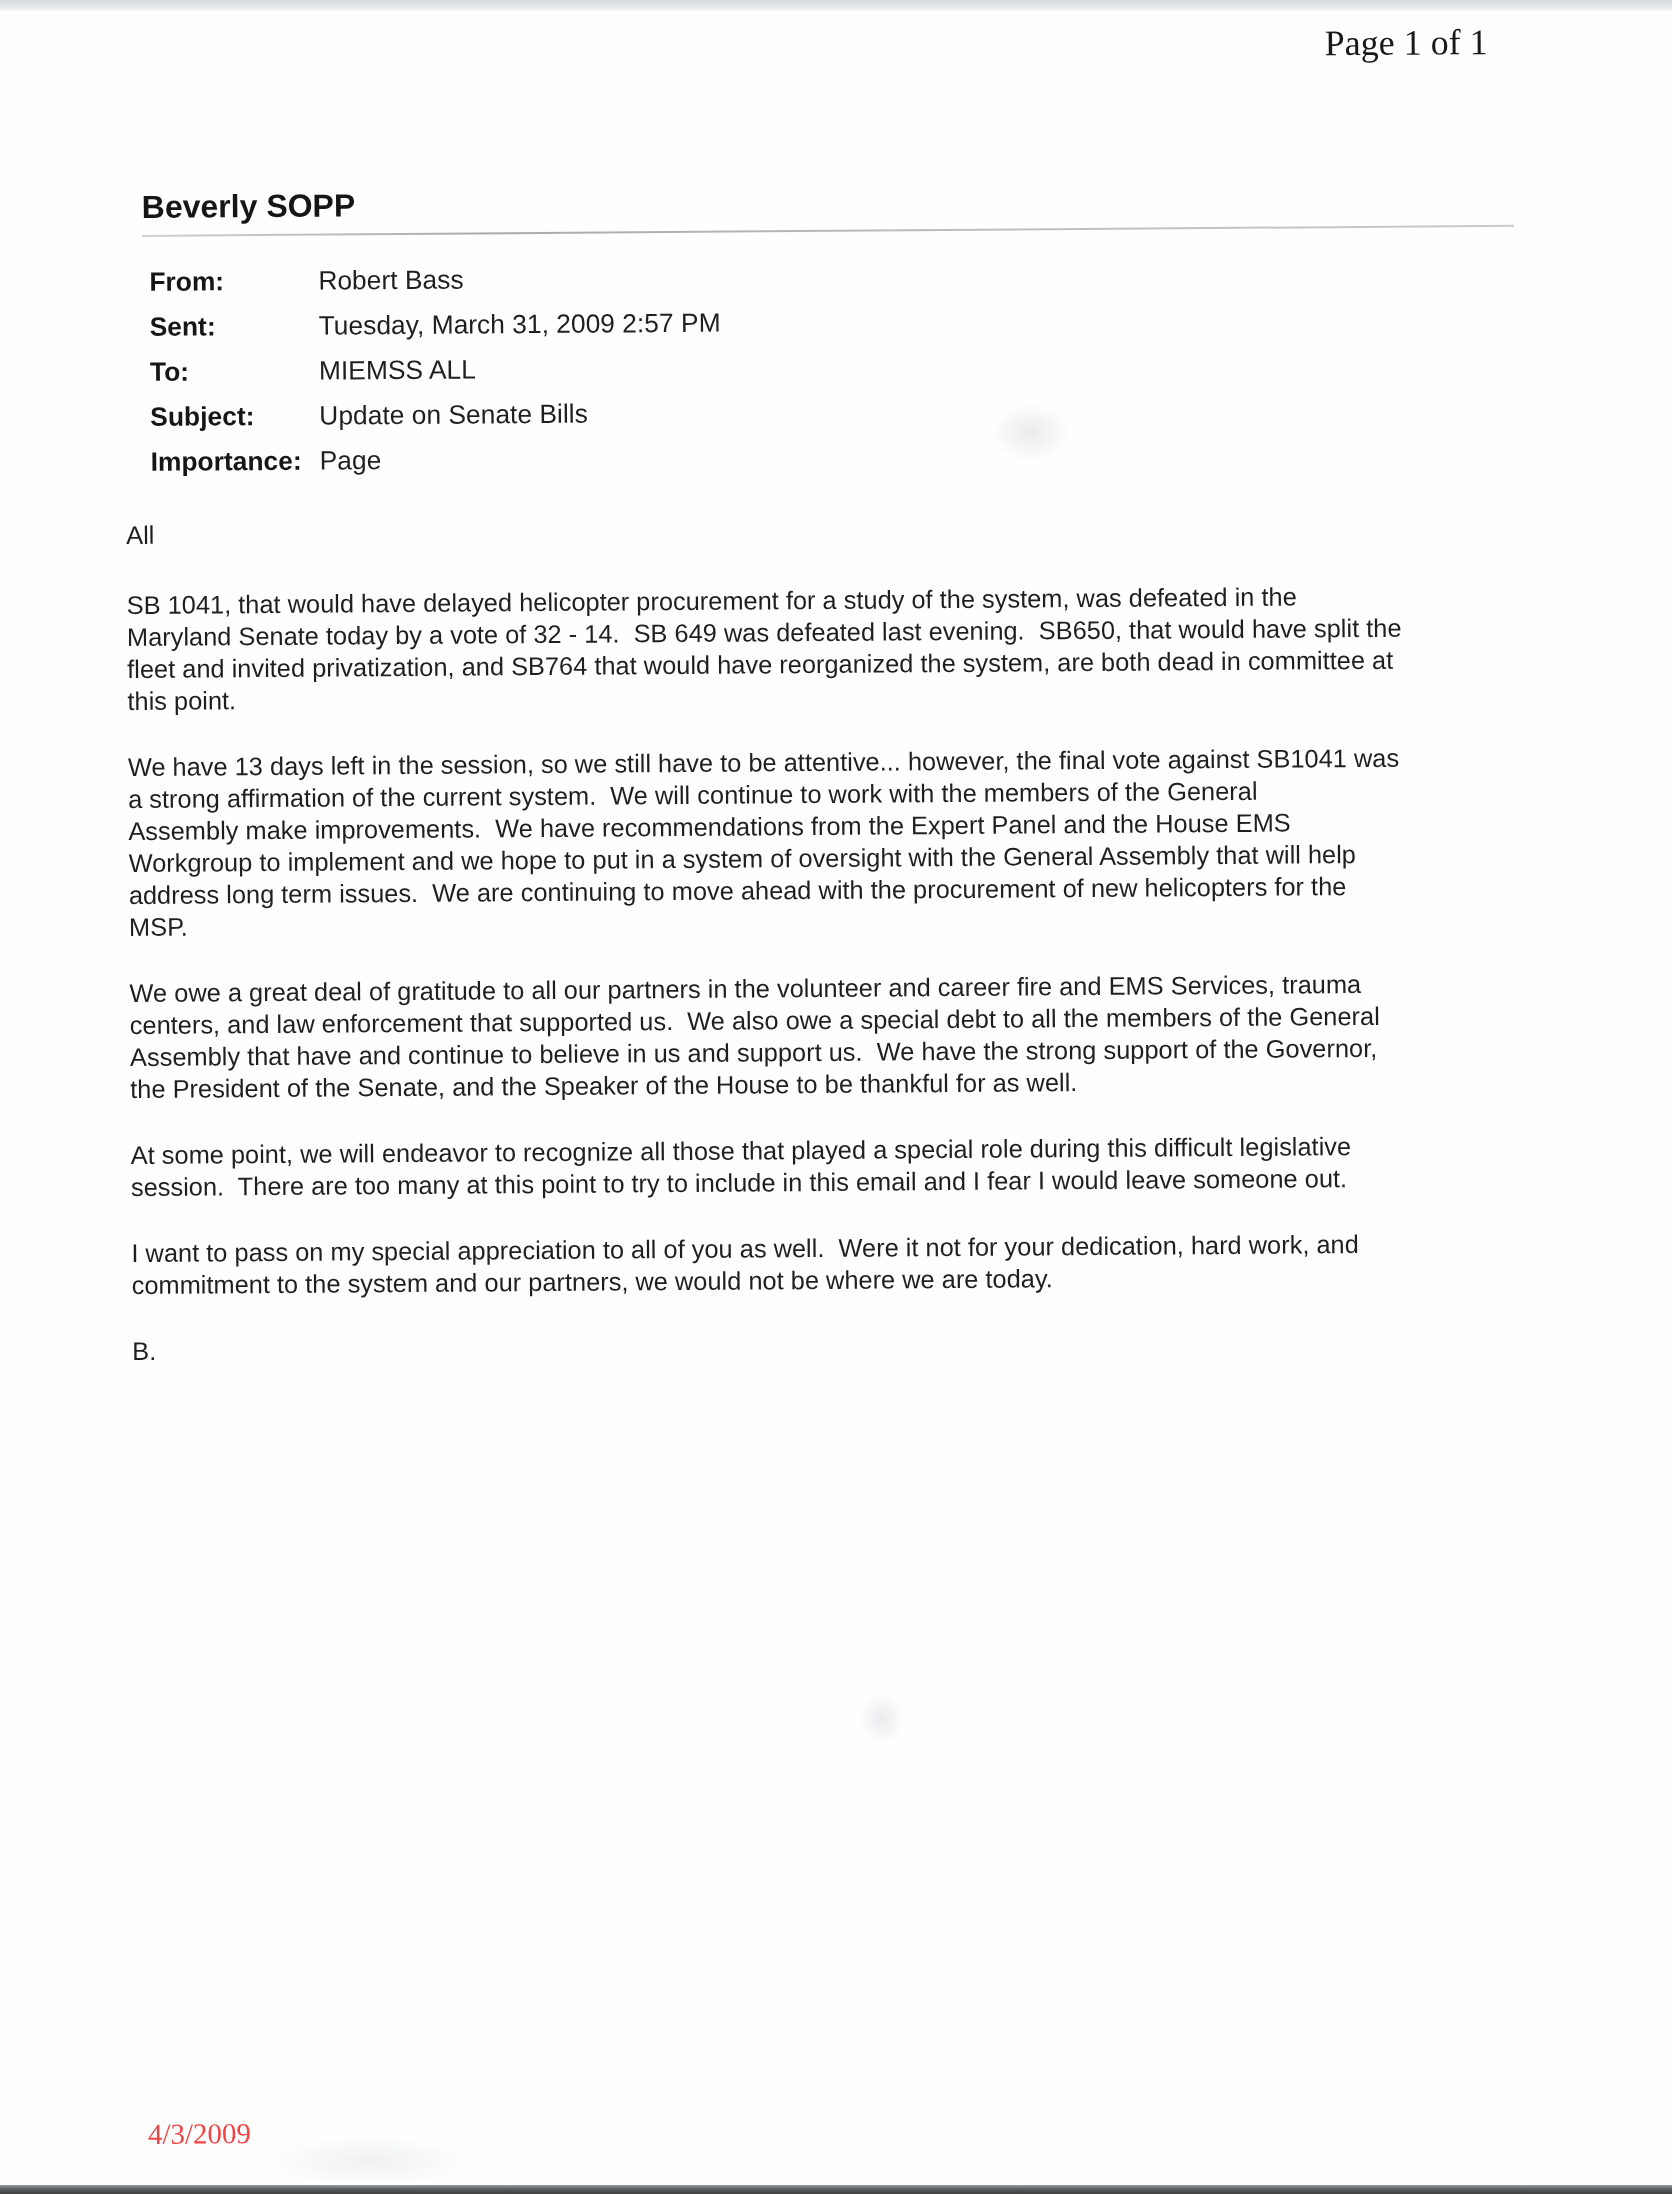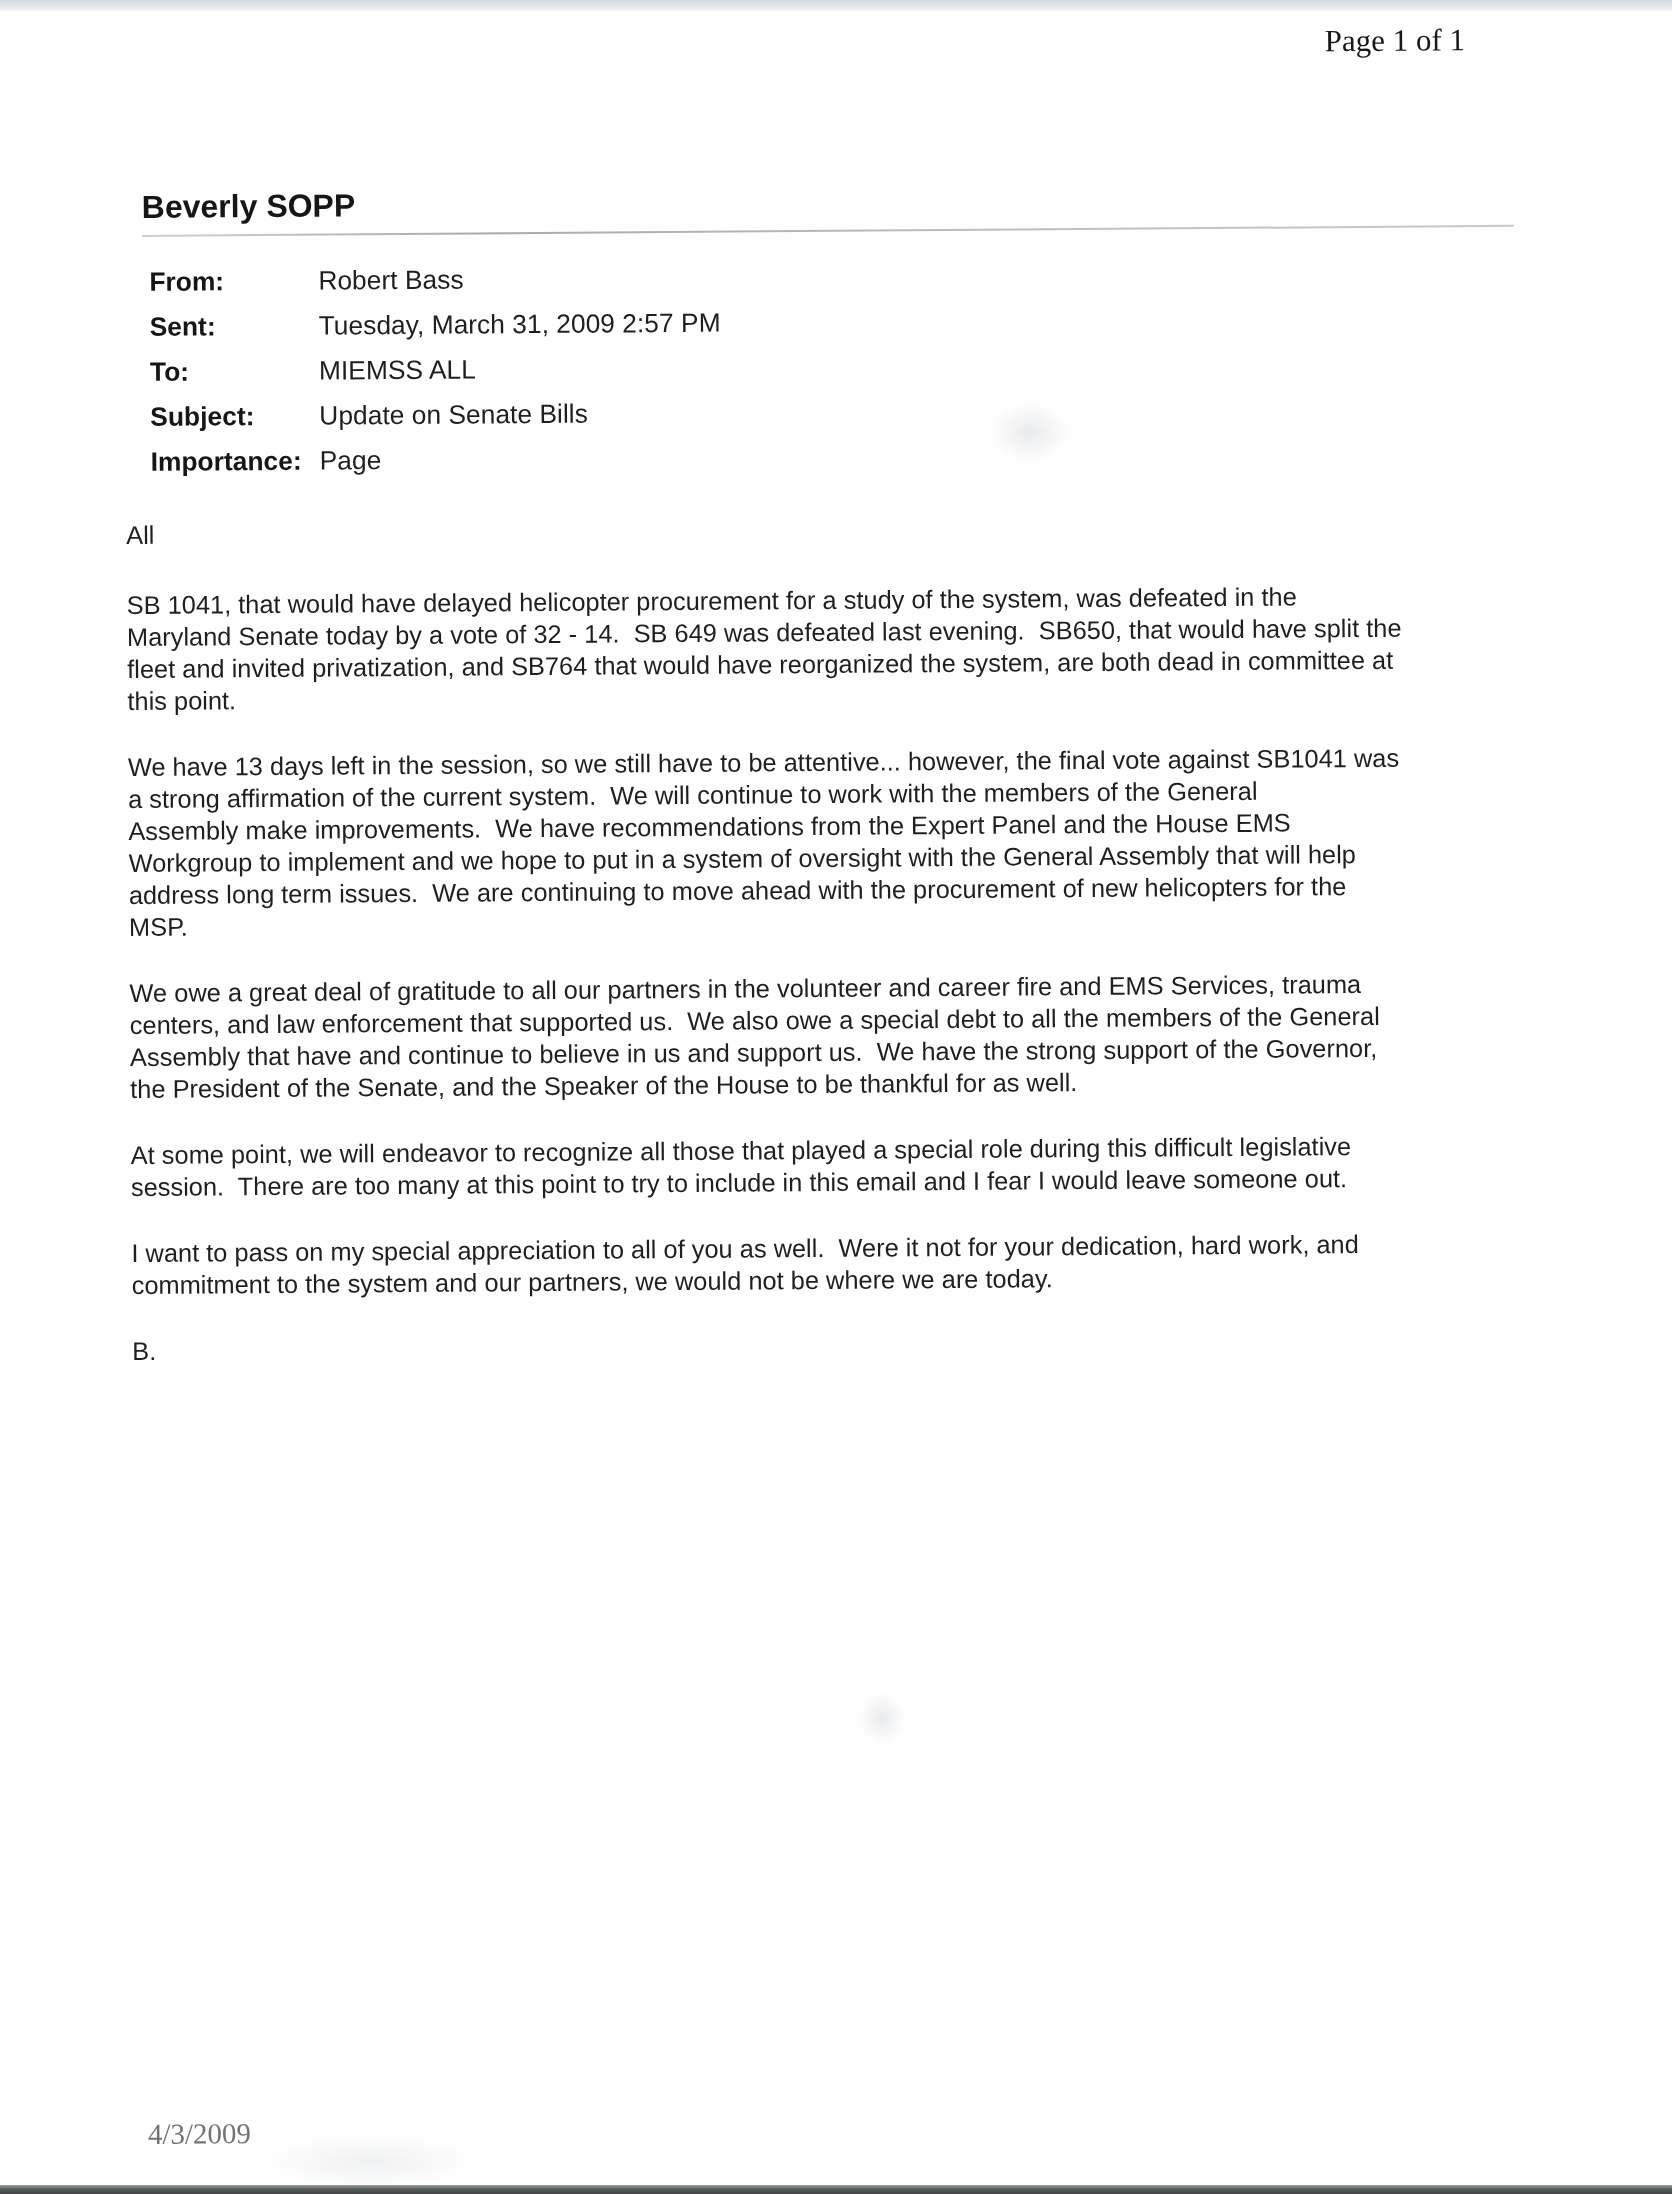--- a/index.html
+++ b/index.html
@@ -41,21 +41,21 @@
   .scan-content {
     position: absolute;
     top: 0; left: 0; right: 0; bottom: 0;
     transform: rotate(-0.42deg);
     transform-origin: 132px 1057px;
   }
   .page-indicator {
     position: absolute;
     left: 1332px; top: 33px;
     font-family: "Liberation Serif", serif;
-    font-size: 31px;
+    font-size: 36px;
     line-height: 1.1;
     color: #181818;
   }
   .recipient-name {
     position: absolute;
     left: 148px; top: 190px;
     font-size: 32px;
     font-weight: bold;
     line-height: 1.1;
     color: #161616;
@@ -104,21 +104,21 @@
   }
   .closing {
     margin-bottom: 0;
   }
   .footer-date {
     position: absolute;
     left: 140px; top: 2119px;
     font-family: "Liberation Serif", serif;
     font-size: 29px;
     line-height: 1.1;
-    color: #737373;
+    color: #ef4444;
   }
 </style>
 </head>
 <body>
 
 <div class="scan-edge-top"></div>
 <div class="scan-edge-bottom"></div>
 <div class="smudge smudge-a"></div>
 <div class="smudge smudge-b"></div>
 <div class="smudge smudge-c"></div>

